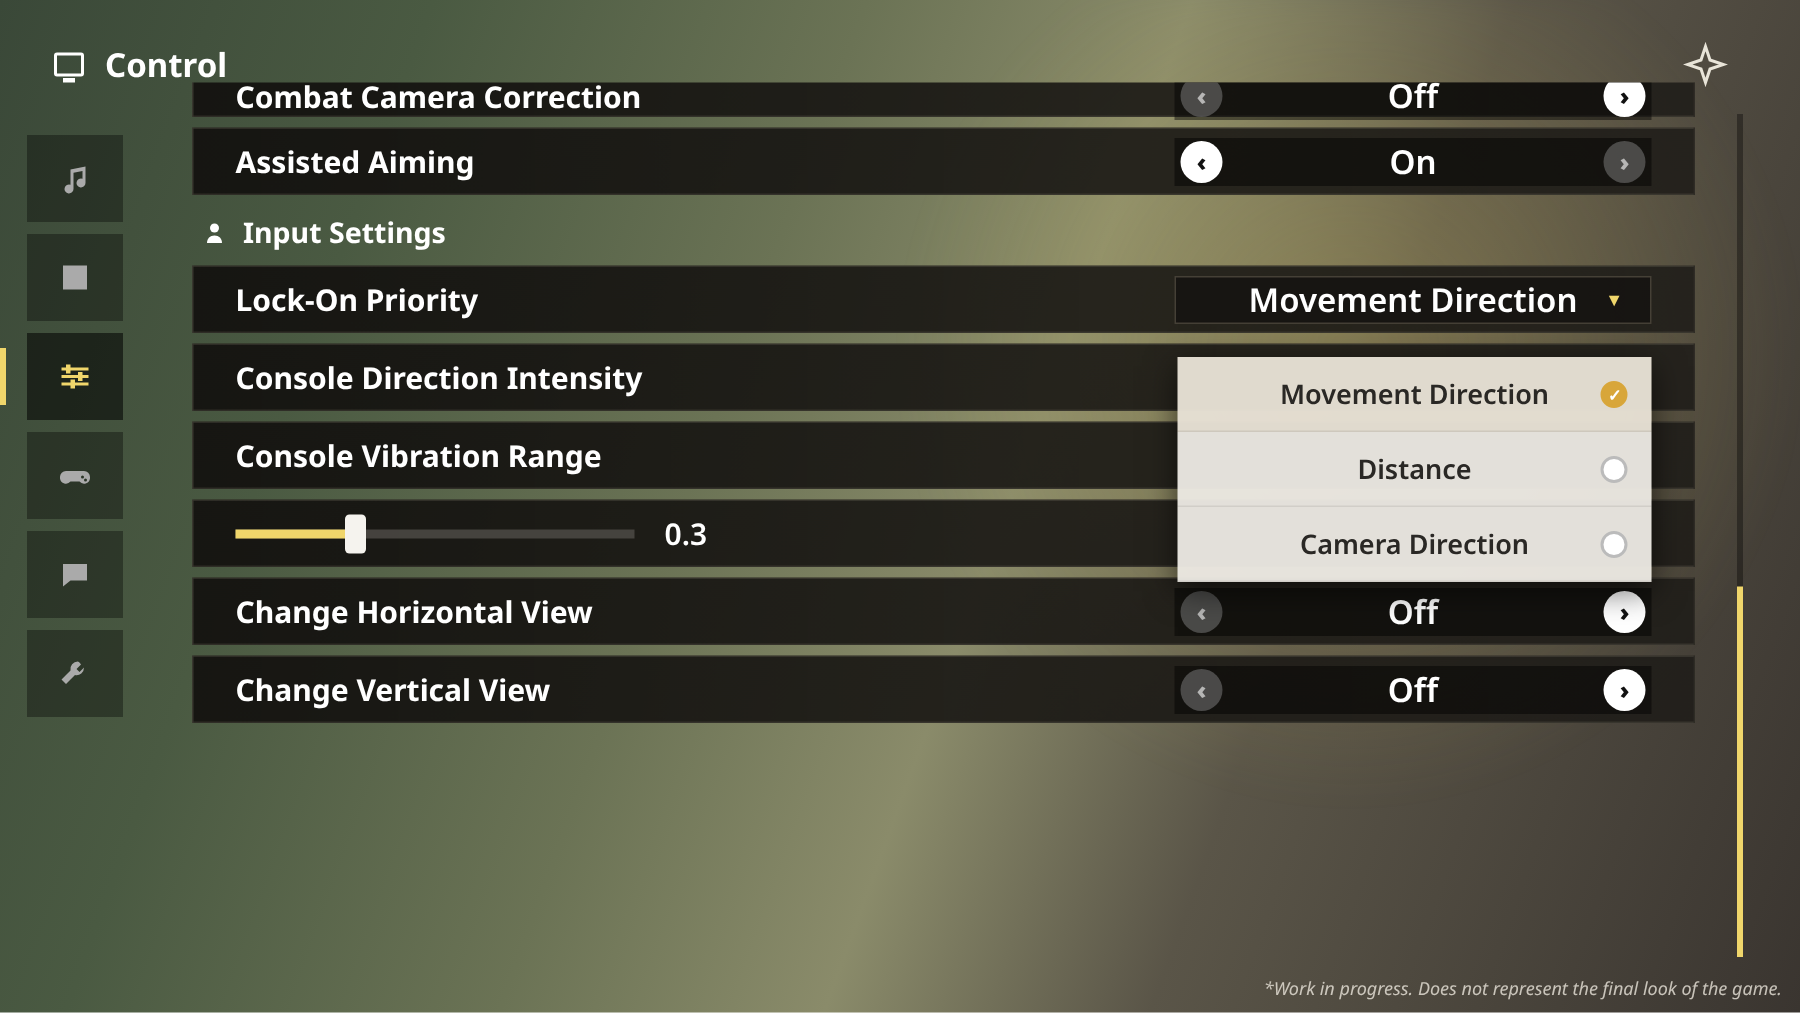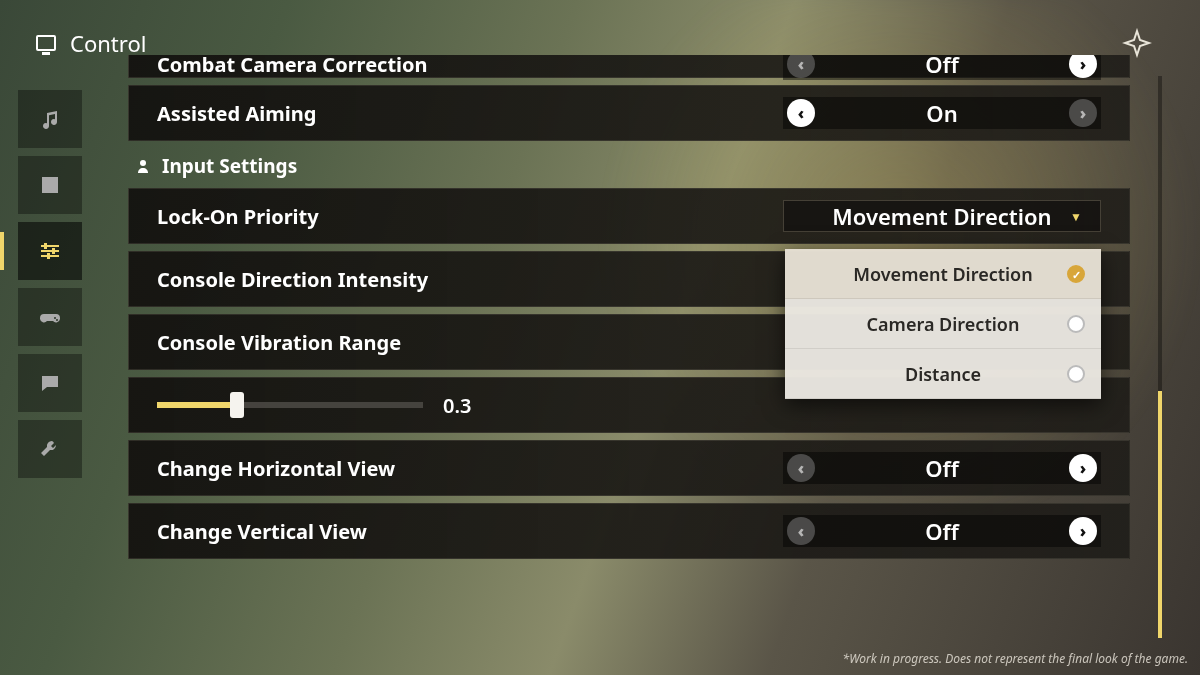--- a/index.html
+++ b/index.html
@@ -1,31 +1,31 @@
 <!DOCTYPE html>
 <html><head>
 <meta charset="utf-8">
 <style>
 *{margin:0;padding:0;box-sizing:border-box;font-family:system-ui,-apple-system,sans-serif}
 body{width:1200px;height:675px;overflow:hidden;background:linear-gradient(110deg,#3a4838 0%,#4a5a42 20%,#6b7355 40%,#8a8b6a 55%,#5a5548 70%,#3a3530 100%);position:relative;color:#fff}
 body::before{content:"";position:absolute;inset:0;background:radial-gradient(circle at 75% 35%,rgba(220,200,100,0.3),transparent 30%);filter:blur(8px);pointer-events:none}
 .header{position:absolute;top:28px;left:36px;display:flex;align-items:center;gap:14px}
 .header-icon{width:20px;height:16px;border:2px solid #fff;border-radius:2px;position:relative}
 .header-icon::after{content:"";position:absolute;bottom:-6px;left:4px;width:8px;height:3px;background:#fff}
-.header-title{font-size:22px;font-weight:400}
+.header-title{font-size:22px;font-weight:700}
 .close{position:absolute;top:28px;right:48px;width:30px;height:30px;cursor:pointer}
 .close svg{width:100%;height:100%}
 .sidebar{position:absolute;left:18px;top:90px;width:64px;display:flex;flex-direction:column;gap:8px}
 .sidebar-item{width:64px;height:58px;display:flex;align-items:center;justify-content:center;background:rgba(0,0,0,0.35);cursor:pointer;position:relative}
 .sidebar-item.active{background:rgba(0,0,0,0.55)}
 .sidebar-item.active::before{content:"";position:absolute;left:-18px;top:10px;width:4px;height:38px;background:#f0d66b}
 .sidebar-item svg{width:24px;height:24px;fill:#aaa}
 .sidebar-item.active svg{fill:#f0d66b}
 .content{position:absolute;left:128px;top:55px;width:1002px;height:585px;overflow:hidden}
-.row{height:56px;background:linear-gradient(90deg,rgba(18,16,14,0.92),rgba(30,28,24,0.88));border:1px solid rgba(120,115,100,0.25);margin-bottom:7px;display:flex;align-items:center;padding:0 28px;position:relative}
+.row{height:45px;background:linear-gradient(90deg,rgba(18,16,14,0.92),rgba(30,28,24,0.88));border:1px solid rgba(120,115,100,0.25);margin-bottom:7px;display:flex;align-items:center;padding:0 28px;position:relative}
 .row.partial{height:28px;margin-top:-5px}
 .row-label{font-size:20px;font-weight:700;flex:1}
 .section{height:36px;display:flex;align-items:center;gap:12px;padding-left:8px;margin-bottom:4px}
 .section-icon{width:14px;height:14px}
 .section-title{font-size:19px;font-weight:700}
 .selector{width:318px;height:32px;background:rgba(0,0,0,0.45);display:flex;align-items:center;justify-content:space-between;padding:0 4px}
 .arrow{width:28px;height:28px;border-radius:50%;background:#fff;color:#111;display:flex;align-items:center;justify-content:center;font-size:16px;font-weight:900;cursor:pointer}
 .arrow.dim{background:rgba(120,120,120,0.55);color:rgba(255,255,255,0.6)}
 .sel-value{font-size:22px;font-weight:600}
 .dropdown{width:318px;height:32px;background:rgba(20,18,16,0.8);border:1px solid rgba(140,130,110,0.4);display:flex;align-items:center;justify-content:center;cursor:pointer;position:relative}
@@ -130,25 +130,25 @@
     <div class="dropdown">
       <span class="sel-value">Movement Direction</span>
       <span class="dropdown-caret">▼</span>
     </div>
     <div class="dropdown-menu">
       <div class="dropdown-opt sel">
         <span>Movement Direction</span>
         <div class="radio on"></div>
       </div>
       <div class="dropdown-opt">
-        <span>Camera Direction</span>
+        <span>Distance</span>
         <div class="radio"></div>
       </div>
       <div class="dropdown-opt">
-        <span>Distance</span>
+        <span>Camera Direction</span>
         <div class="radio"></div>
       </div>
     </div>
   </div>
 
   <div class="row">
     <div class="row-label">Console Direction Intensity</div>
   </div>
 
   <div class="row">

